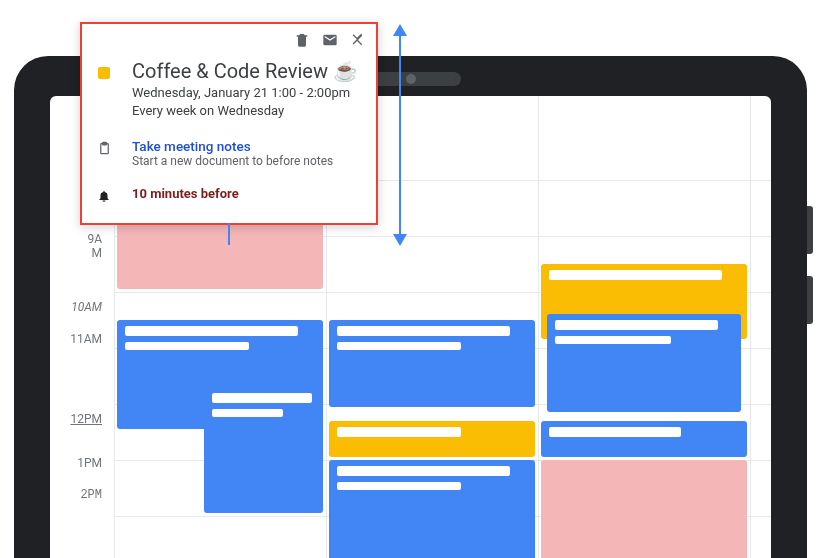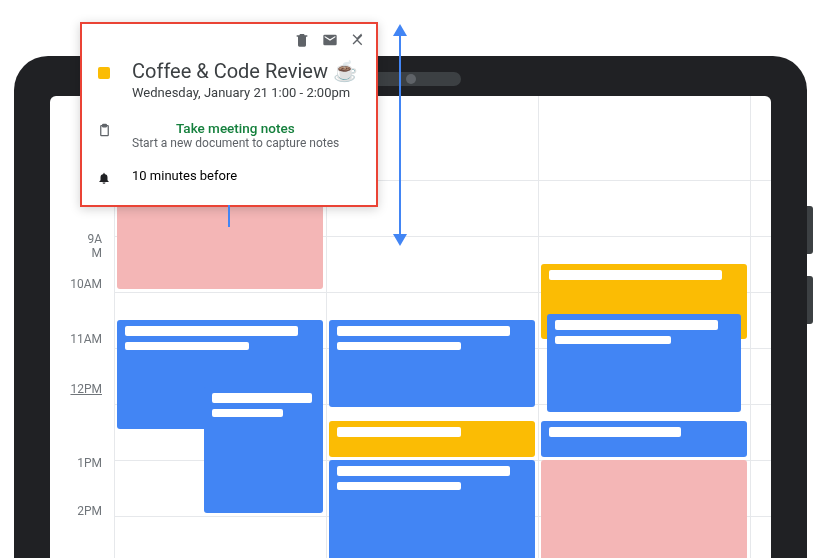--- a/index.html
+++ b/index.html
@@ -169,31 +169,31 @@
     line-height: 26px;
   }
   .pop-sub {
     font-size: 13px;
     color: #3c4043;
     line-height: 18px;
   }
   .pop-gap { height: 8px; }
   .take-notes-title {
     font-size: 13.5px;
-    color: #15803d;
+    color: #1d4ed8;
     font-weight: 500;
-    margin-left: 44px;
   }
   .take-notes-sub {
     font-size: 12px;
     color: #5f6368;
   }
   .reminder-text {
     font-size: 13px;
-    color: #000000;
+    color: #7f1d1d;
+    font-weight: bold;
   }
 
   
   .resize-arrow {
     position: absolute;
     left: 390px;
     top: 24px;
     width: 20px;
     height: 222px;
     z-index: 15;
@@ -234,25 +234,25 @@
 
 <div class="tablet">
   <div class="side-button side-b1"></div>
   <div class="side-button side-b2"></div>
   <div class="camera-bar"></div>
   <div class="camera"></div>
   <div class="screen">
     <div class="calendar">
       <div class="time-col" id="time-col">
           <div class="time-label" style="top: 152px;">9A<br>M</div>
-          <div class="time-label" style="top: 197px;">10AM</div>
+          <div class="time-label" style="top: 220px; font-style: italic;">10AM</div>
           <div class="time-label" style="top: 252px;">11AM</div>
-          <div class="time-label" style="top: 302px; text-decoration: underline;">12PM</div>
+          <div class="time-label" style="top: 332px; text-decoration: underline;">12PM</div>
           <div class="time-label" style="top: 376px;">1PM</div>
-          <div class="time-label" style="top: 424px;">2PM</div>
+          <div class="time-label" style="top: 408px; font-family: Liberation Mono, monospace;">2PM</div>
         </div>
       <div class="grid" id="grid">
           <div class="hline" style="top: 100px;"></div>
           <div class="hline" style="top: 156px;"></div>
           <div class="hline" style="top: 212px;"></div>
           <div class="hline" style="top: 268px;"></div>
           <div class="hline" style="top: 324px;"></div>
           <div class="hline" style="top: 380px;"></div>
           <div class="hline" style="top: 436px;"></div>
           <div class="vline" style="left: 0px;"></div>
@@ -322,33 +322,34 @@
         </svg>
     </span>
   </div>
   <div class="pop-row">
     <div class="icon-slot">
         <div class="color-chip"></div>
       </div>
     <div>
       <div class="pop-title">Coffee &amp; Code Review ☕</div>
       <div class="pop-sub">Wednesday, January 21    1:00 - 2:00pm</div>
+      <div class="pop-sub">Every week on Wednesday</div>
     </div>
   </div>
   <div class="pop-gap"></div>
   <div class="pop-row">
     <div class="icon-slot">
       <svg width="15" height="15" viewBox="0 0 24 24" fill="none" stroke="#5f6368" stroke-width="2">
           <rect x="6" y="4" width="12" height="16" rx="1"></rect>
           <rect x="9" y="2" width="6" height="4" rx="1" fill="#5f6368"></rect>
         </svg>
     </div>
     <div>
       <div class="take-notes-title">Take meeting notes</div>
-      <div class="take-notes-sub">Start a new document to capture notes</div>
+      <div class="take-notes-sub">Start a new document to before notes</div>
     </div>
   </div>
   <div class="pop-gap"></div>
   <div class="pop-row">
     <div class="icon-slot">
       <svg width="14" height="14" viewBox="0 0 24 24" fill="#202124">
           <path d="M12 22a2.5 2.5 0 0 0 2.5-2.5h-5A2.5 2.5 0 0 0 12 22zm6-6V11a6 6 0 0 0-5-5.91V4a1 1 0 1 0-2 0v1.09A6 6 0 0 0 6 11v5l-2 2v1h16v-1z"></path>
         </svg>
     </div>
     <div class="reminder-text">10 minutes before</div>

